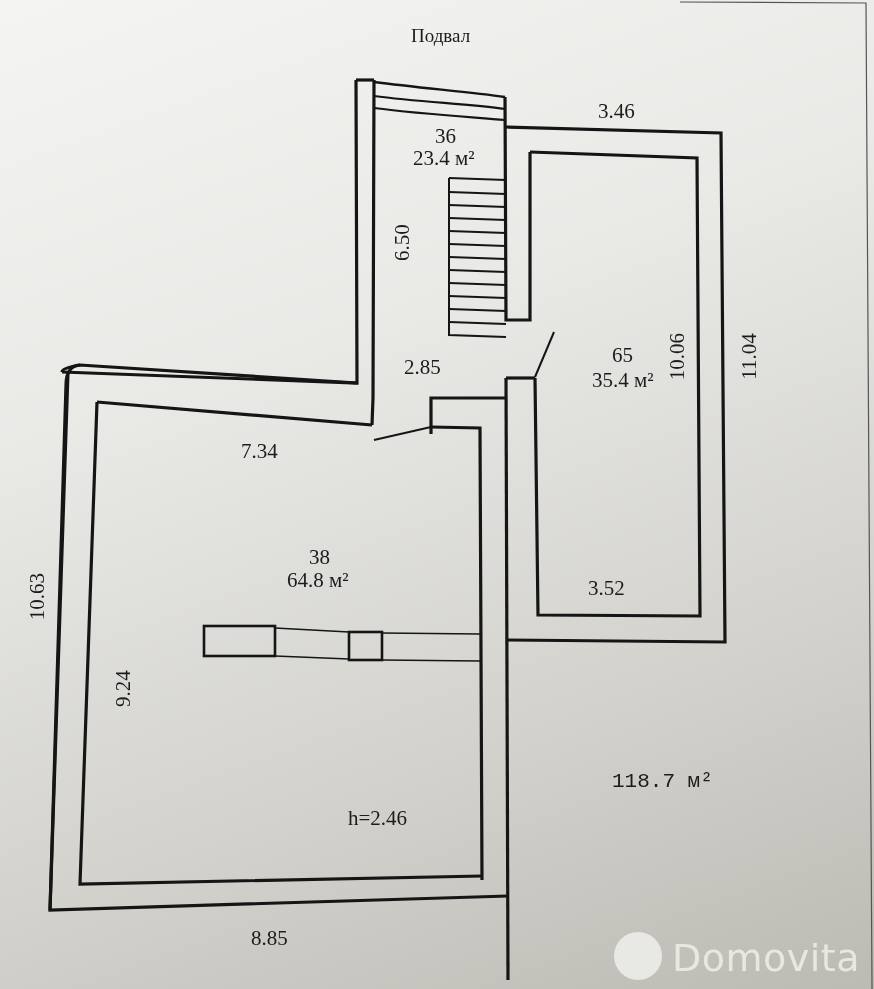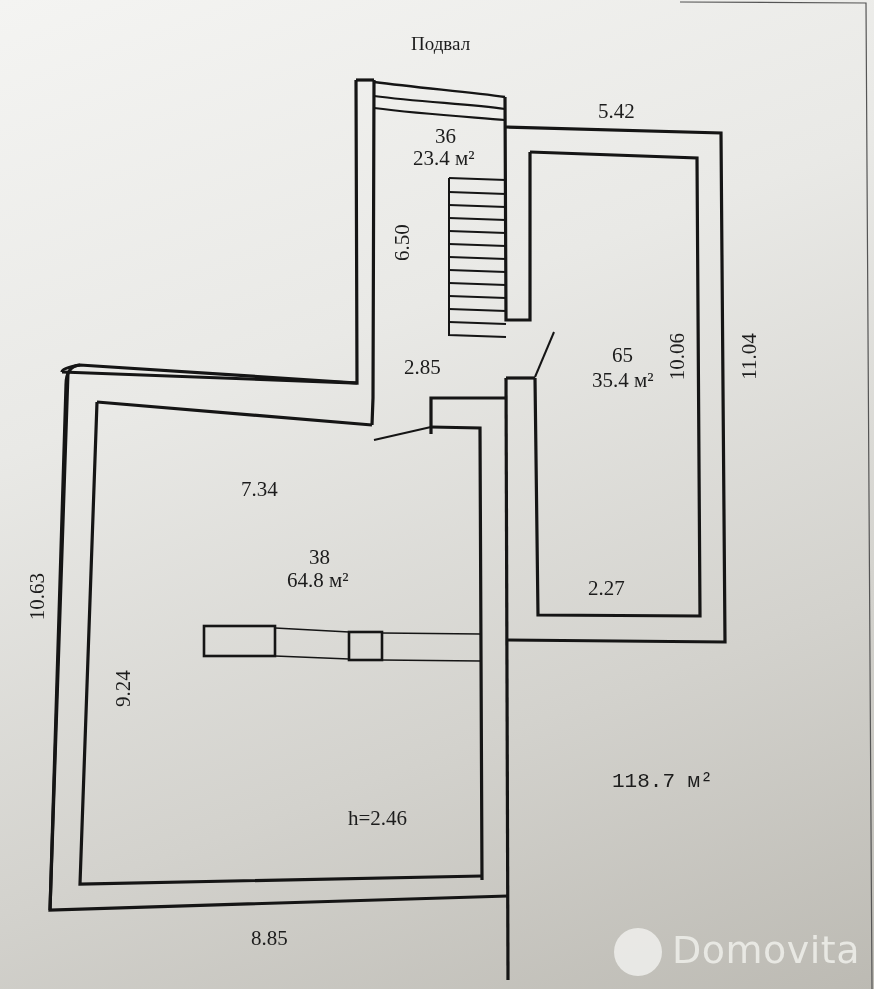--- a/index.html
+++ b/index.html
@@ -14,21 +14,21 @@
       position: absolute; left: 0; top: 0; width: 874px; height: 989px;
     }
     svg.plan { position: absolute; left: 0; top: 0; }
     .lbl {
       position: absolute; font-size: 21px; line-height: 1; white-space: nowrap;
       color: #1c1c1c;
     }
     .rot { transform-origin: center center; transform: rotate(-90deg); }
     .watermark {
       position: absolute; left: 614px; top: 928px; height: 52px;
-      display: flex; align-items: flex-start; gap: 10px;
+      display: flex; align-items: flex-end; gap: 10px;
       color: rgba(236,236,232,0.9);
       font-family: "DejaVu Sans", "Liberation Sans", sans-serif;
       font-size: 38px; letter-spacing: 0.5px;
     }
     .watermark .dot {
       width: 48px; height: 48px; border-radius: 50%;
       background: rgba(236,236,232,0.92);
     }
   </style>
 </head>
@@ -88,38 +88,38 @@
       <rect x="204" y="626" width="71" height="30"></rect>
       <rect x="349" y="632" width="33" height="28"></rect>
       <line x1="275" y1="628" x2="349" y2="632" stroke-width="1.4"></line>
       <line x1="275" y1="656" x2="349" y2="659" stroke-width="1.4"></line>
       <line x1="382" y1="633" x2="480" y2="634" stroke-width="1.4"></line>
       <line x1="382" y1="660" x2="480" y2="661" stroke-width="1.4"></line>
     </g>
   </g>
 </svg>
 
-<div class="lbl" style="left:411px; top:34px; font-size:19px;">Подвал</div>
+<div class="lbl" style="left:411px; top:26px; font-size:19px;">Подвал</div>
 
 <div class="lbl" style="left:435px; top:126px;">36</div>
 <div class="lbl" style="left:413px; top:148px;">23.4 м²</div>
 
 <div class="lbl" style="left:612px; top:345px;">65</div>
 <div class="lbl" style="left:592px; top:370px;">35.4 м²</div>
 
 <div class="lbl" style="left:309px; top:547px;">38</div>
 <div class="lbl" style="left:287px; top:570px;">64.8 м²</div>
 
-<div class="lbl" style="left:598px; top:101px;">5.42</div>
+<div class="lbl" style="left:598px; top:101px;">3.46</div>
 <div class="lbl rot" style="left:384px; top:232px;">6.50</div>
 <div class="lbl" style="left:404px; top:357px;">2.85</div>
 <div class="lbl rot" style="left:654px; top:346px;">10.06</div>
 <div class="lbl rot" style="left:726px; top:346px;">11.04</div>
-<div class="lbl" style="left:588px; top:578px;">2.27</div>
-<div class="lbl" style="left:241px; top:441px;margin-top:38px;">7.34</div>
+<div class="lbl" style="left:588px; top:578px;">3.52</div>
+<div class="lbl" style="left:241px; top:441px;">7.34</div>
 <div class="lbl rot" style="left:14px; top:586px;">10.63</div>
 <div class="lbl rot" style="left:105px; top:678px;">9.24</div>
 <div class="lbl" style="left:251px; top:928px;">8.85</div>
 
 <div class="lbl" style="left:348px; top:808px;">h=2.46</div>
 <div class="lbl" style="left:612px; top:771px;font-family:Liberation Mono, monospace;">118.7 м²</div>
 
 <div class="watermark">
   <span class="dot"></span>
   <span>Domovita</span>

